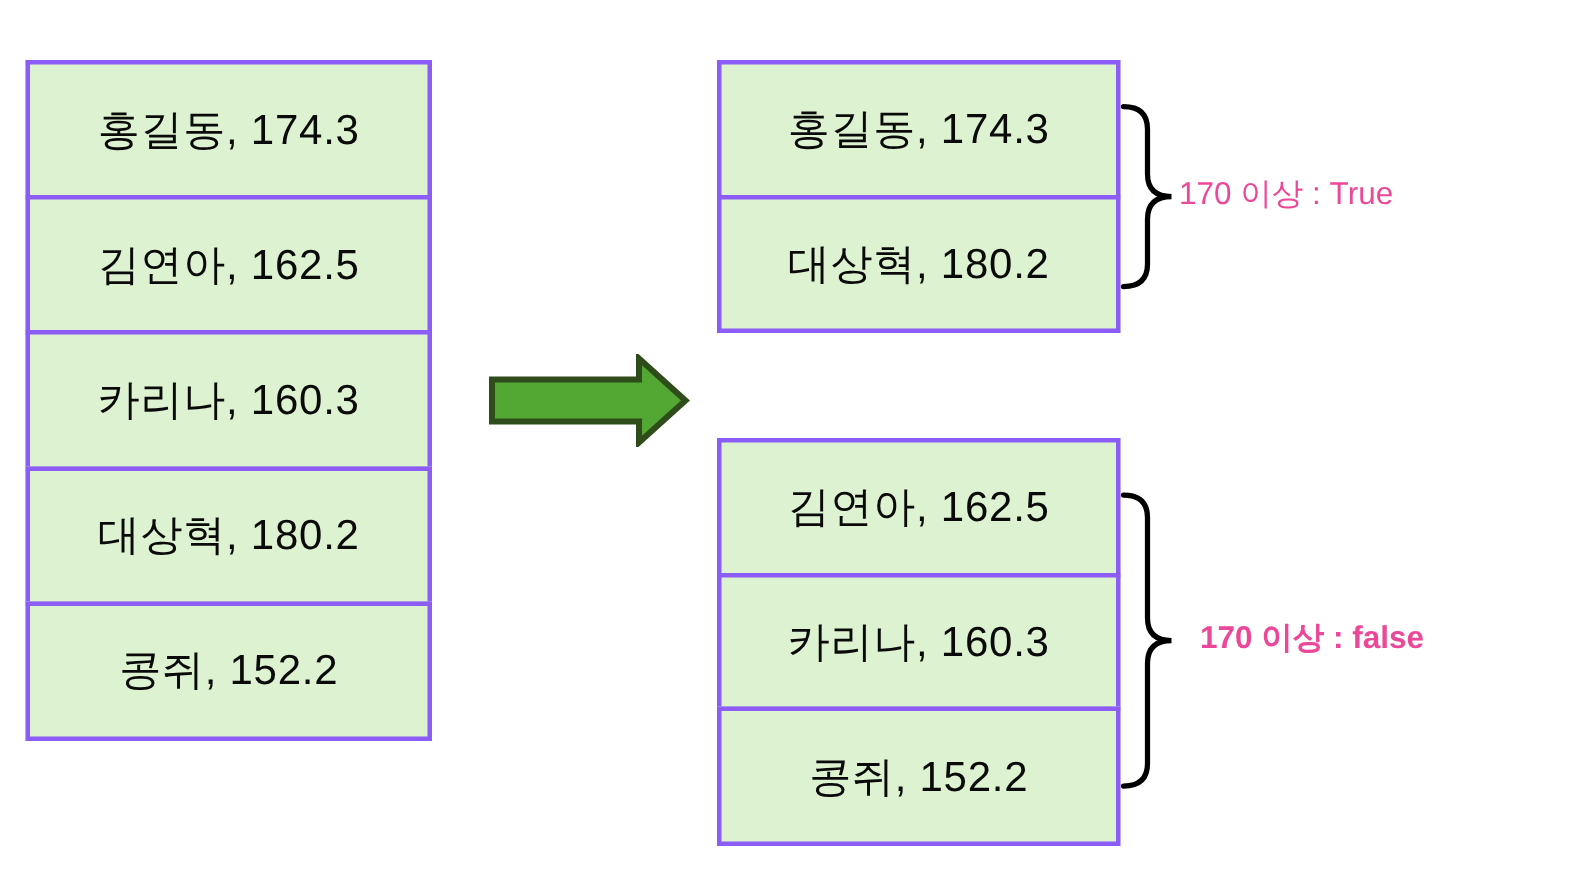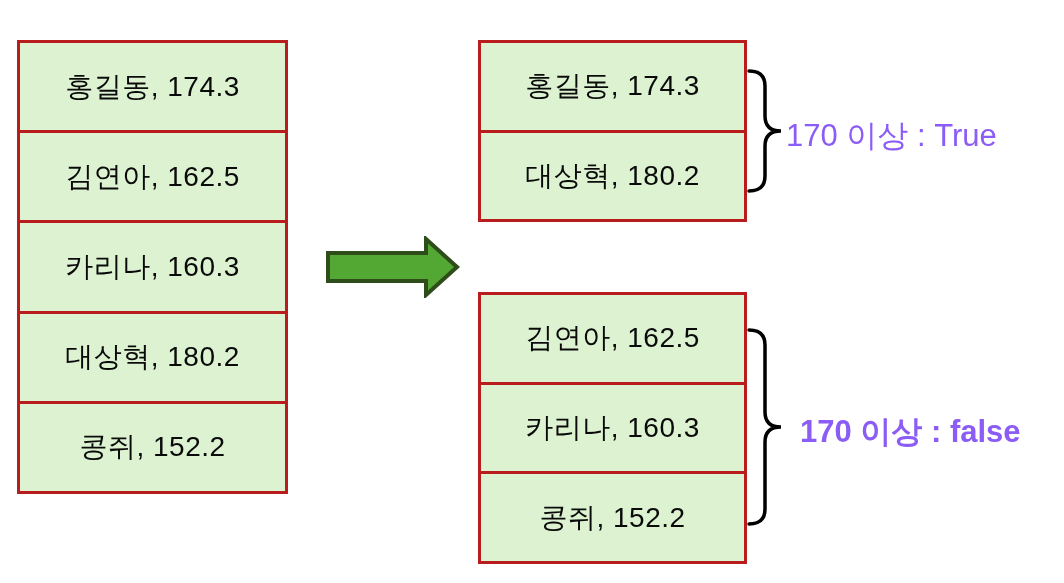--- a/index.html
+++ b/index.html
@@ -6,39 +6,39 @@
   body{
     width:1064px;height:583px;position:relative;background:#ffffff;
     font-family:"Liberation Sans","DejaVu Sans",sans-serif;
     color:#000;overflow:hidden;
   }
   .tbl{position:absolute;display:flex;flex-direction:column;}
   .cell{
     box-sizing:border-box;
     flex:1;
     background:#dcf2d0;
-    border:3px solid #b91c1c;
+    border:3px solid #8b5cf6;
     display:flex;align-items:center;justify-content:center;
     font-size:28px;
     letter-spacing:0.5px;
     color:#0a0a0a;
   }
   .cell + .cell{margin-top:-3px;}
   #left-table{left:17px;top:40px;width:271px;height:454px;}
   #true-table{left:478px;top:40px;width:269px;height:182px;}
   #false-table{left:478px;top:292px;width:269px;height:272px;}
   .arrow-svg{position:absolute;left:326px;top:236px;}
   .brace-svg{position:absolute;}
   #brace-true{left:745px;top:68px;}
   #brace-false{left:745px;top:327px;}
   .split-label{
     position:absolute;
-    font-size:31px;
+    font-size:21px;
     white-space:nowrap;
-    color:#8b5cf6;
+    color:#ec4899;
   }
   #label-true{left:786px;top:115px;}
   #label-false{left:800px;top:411px;font-weight:bold;}
 </style>
 </head>
 <body>
 
 <div class="tbl" id="left-table">
   <div class="cell">홍길동, 174.3</div>
   <div class="cell">김연아, 162.5</div>

